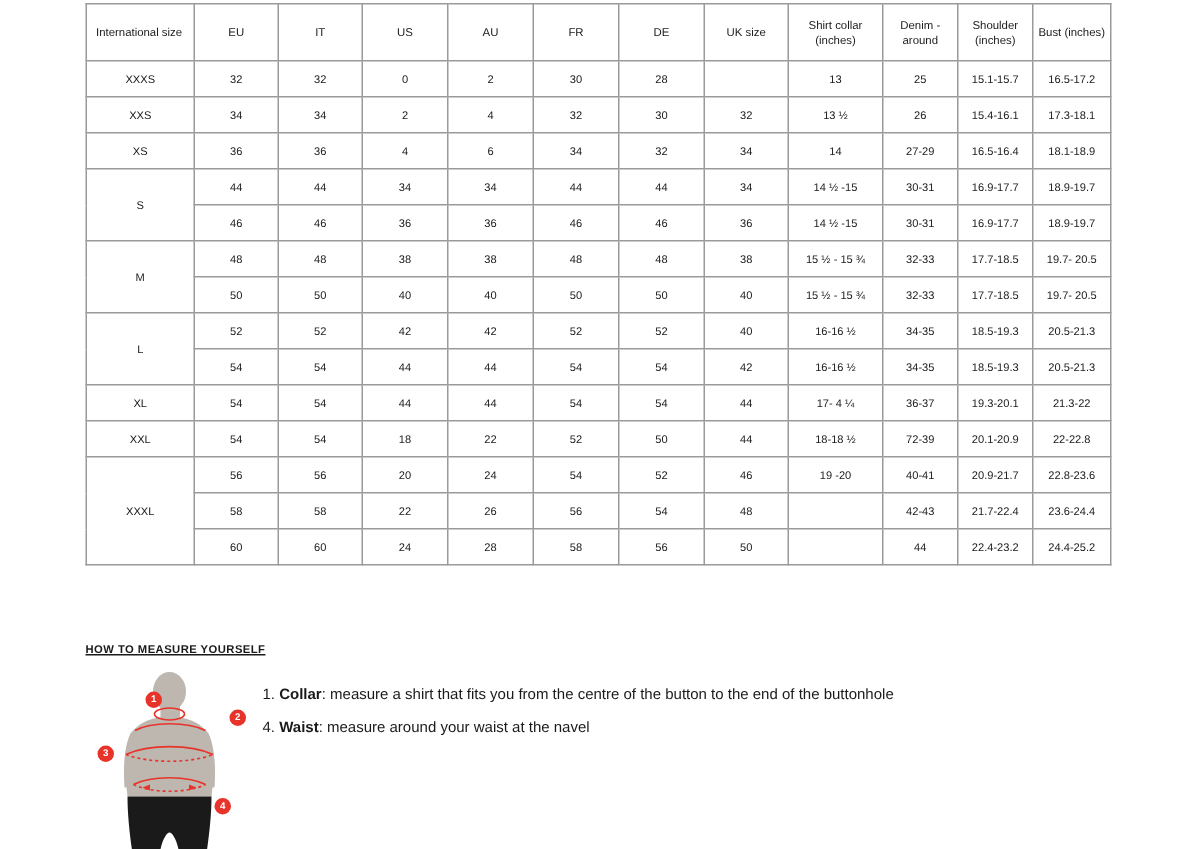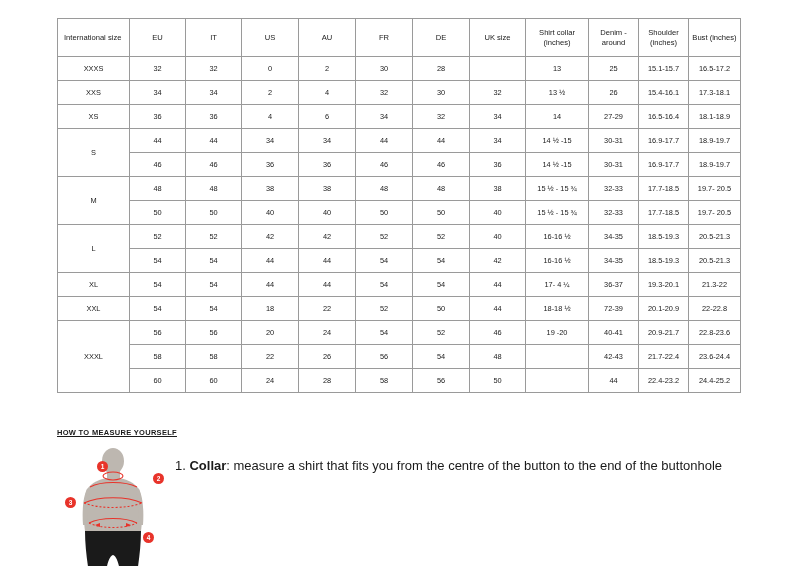--- a/index.html
+++ b/index.html
@@ -17,21 +17,21 @@
   }
   .page {
     position: relative;
     width: 787px;
     height: 566px;
   }
   
   .table-wrap {
     position: absolute;
     left: 57px;
-    top: 18px;
+    top: 2px;
     width: 673px;
   }
   table.size-table {
     border-collapse: collapse;
     width: 673px;
     table-layout: fixed;
   }
   table.size-table th,
   table.size-table td {
     border: 1px solid #9a9a9a;
@@ -92,21 +92,21 @@
     position: relative;
     width: 110px;
     height: 130px;
     flex: 0 0 110px;
   }
   .steps {
     margin-left: 8px;
     padding-top: 12px;
   }
   .step {
-    font-size: 13px;
+    font-size: 10px;
     line-height: 1.35;
     margin-bottom: 8.5px;
     color: #1a1a1a;
     white-space: nowrap;
   }
   .step b { font-weight: bold; }
   .marker {
     position: absolute;
     width: 11px;
     height: 11px;
@@ -396,17 +396,18 @@
           <path d="M74 80 l-5 -2 l0 4 z" fill="#e8332a"></path>
         </svg>
         <div class="marker m1">1</div>
         <div class="marker m2">2</div>
         <div class="marker m3">3</div>
         <div class="marker m4">4</div>
       </div>
 
       <div class="steps" id="steps-list">
           <div class="step"><span>1. </span><b>Collar</b><span>: measure a shirt that fits you from the centre of the button to the end of the buttonhole</span></div>
+          <div class="step"><span>4. </span><b>Waist</b><span>: measure around your waist at the navel</span></div>
         </div>
     </div>
   </div>
 
 </div>
 
 </body></html>

